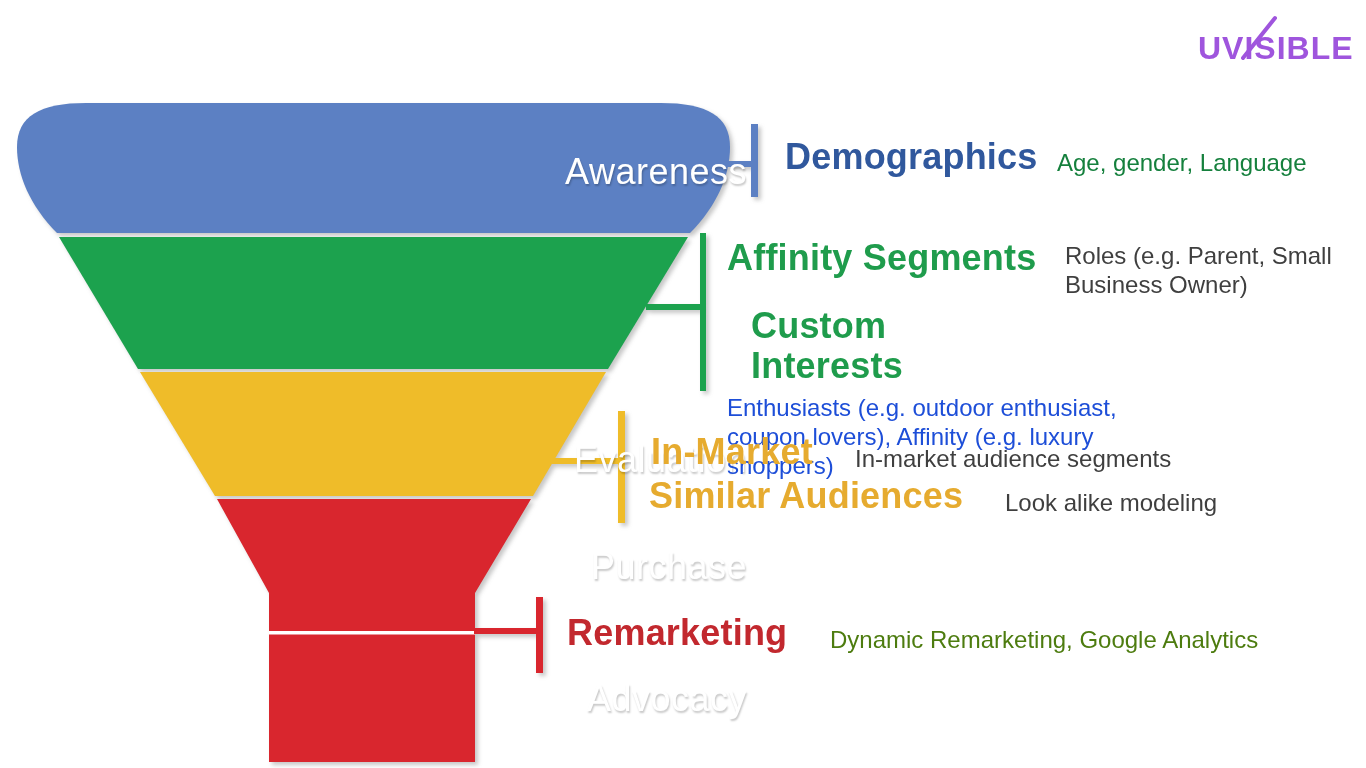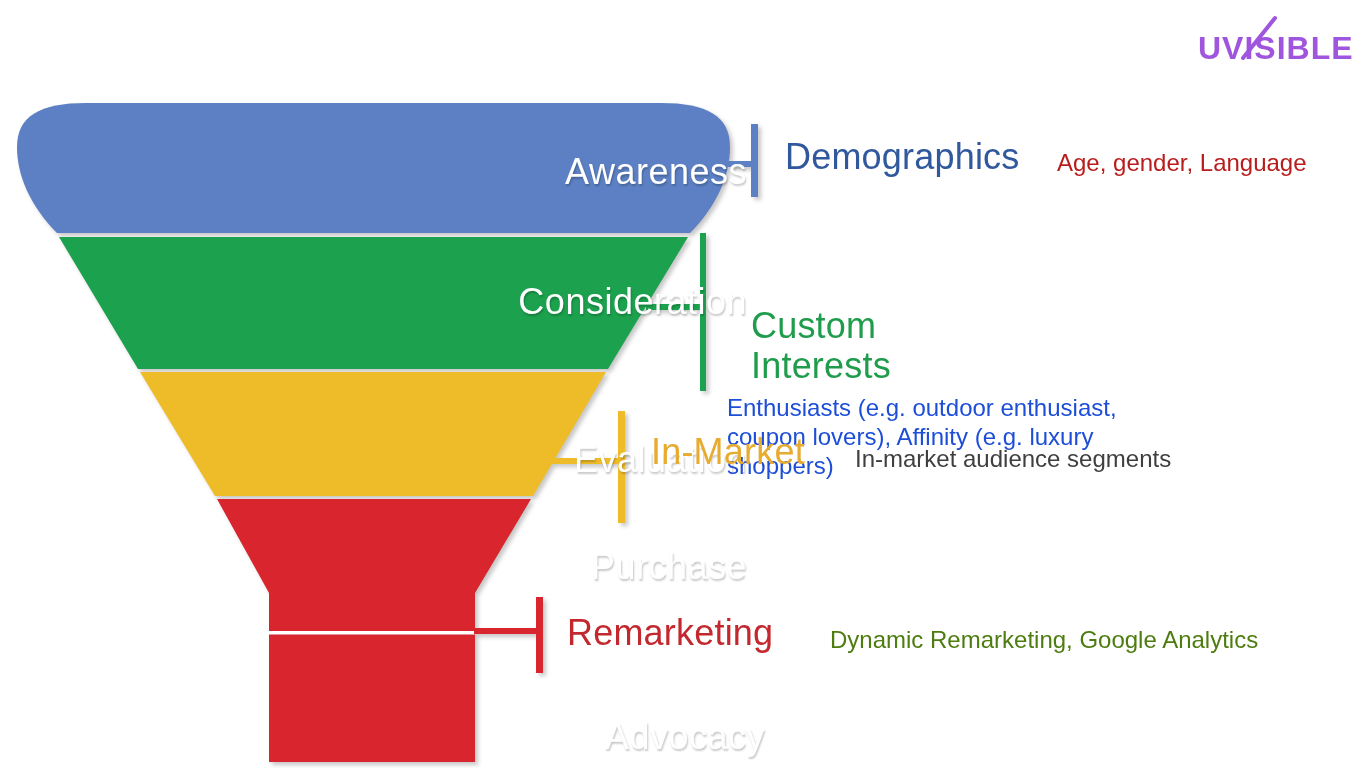--- a/index.html
+++ b/index.html
@@ -23,27 +23,27 @@
   
   .stage-label{
     position:absolute;left:0;width:747px;text-align:right;
     font-size:36px;line-height:40px;letter-spacing:0.5px;
     text-shadow:1px 2px 2px rgba(0,0,0,0.22);
   }
   #lbl-awareness{top:152px;}
   #lbl-consideration{top:282px;}
   #lbl-evaluation{top:440px;}
   #lbl-purchase{top:547px;}
-  #lbl-advocacy{top:717px;padding-left:18px;}
+  #lbl-advocacy{top:679px;}
 
   
   .ann{position:absolute;white-space:normal;}
   .ann-h{
     display:inline-block;vertical-align:top;
-    font-weight:normal;font-size:36px;line-height:40px;letter-spacing:0.2px;
+    font-weight:bold;font-size:36px;line-height:40px;letter-spacing:0.2px;
   }
   .ann-h.oneline{white-space:nowrap;}
   .ann-d{
     display:inline-block;vertical-align:top;
     font-size:24px;line-height:29px;
   }
   .ann-d.oneline{white-space:nowrap;}
 
   #ann-demographics{left:785px;top:137px;}
   #ann-demographics .ann-h{width:272px;}
@@ -97,36 +97,41 @@
 
       <rect x="552" y="458" width="70" height="6" fill="#efbc29"></rect>
       <rect x="618" y="411" width="7" height="112" fill="#efbc29"></rect>
 
       <rect x="474" y="628" width="66" height="6" fill="#d9262e"></rect>
       <rect x="536" y="597" width="7" height="76" fill="#d9262e"></rect>
     </g>
   </svg>
 
   <div class="stage-label" id="lbl-awareness" style="color: rgb(255, 255, 255);">Awareness</div>
-  <div class="stage-label" id="lbl-consideration" style="color: rgb(255, 255, 255);">Consideration</div>
   <div class="stage-label" id="lbl-evaluation" style="color: rgb(255, 255, 255);">Evaluation</div>
   <div class="stage-label" id="lbl-purchase" style="color: rgb(255, 255, 255);">Purchase</div>
   <div class="stage-label" id="lbl-advocacy" style="color: rgb(255, 255, 255);">Advocacy</div>
 
   <div class="ann" id="ann-demographics">
-    <span class="ann-h oneline" style="color: rgb(48, 88, 157);">Demographics</span><span class="ann-d oneline" style="color: #b91c1c;">Age, gender, Language</span>
+    <span class="ann-h oneline" style="color: rgb(48, 88, 157);">Demographics</span><span class="ann-d oneline" style="color: #15803d;">Age, gender, Language</span>
   </div>
 
+  <div class="ann" id="ann-affinity">
+    <span class="ann-h oneline" style="color: rgb(31, 156, 76);">Affinity Segments</span><span class="ann-d" style="color: rgb(63, 63, 63);">Roles (e.g. Parent, Small Business Owner)</span>
+  </div>
 
   <div class="ann" id="ann-custom">
     <span class="ann-h" style="color: rgb(31, 156, 76);">Custom Interests</span><span class="ann-d" style="color: #1d4ed8;">Enthusiasts (e.g. outdoor enthusiast, coupon lovers), Affinity (e.g. luxury shoppers)</span>
   </div>
 
   <div class="ann" id="ann-inmarket">
     <span class="ann-h oneline" style="color: rgb(230, 171, 47);">In-Market</span><span class="ann-d oneline" style="color: rgb(63, 63, 63);">In-market audience segments</span>
   </div>
 
+  <div class="ann" id="ann-similar">
+    <span class="ann-h oneline" style="color: rgb(230, 171, 47);">Similar Audiences</span><span class="ann-d oneline" style="color: rgb(63, 63, 63);">Look alike modeling</span>
+  </div>
 
   <div class="ann" id="ann-remarketing">
     <span class="ann-h oneline" style="color: rgb(194, 40, 46);">Remarketing</span><span class="ann-d oneline" style="color: #4d7c0f;">Dynamic Remarketing, Google Analytics</span>
   </div>
 
 </div>
 
 </body></html>

